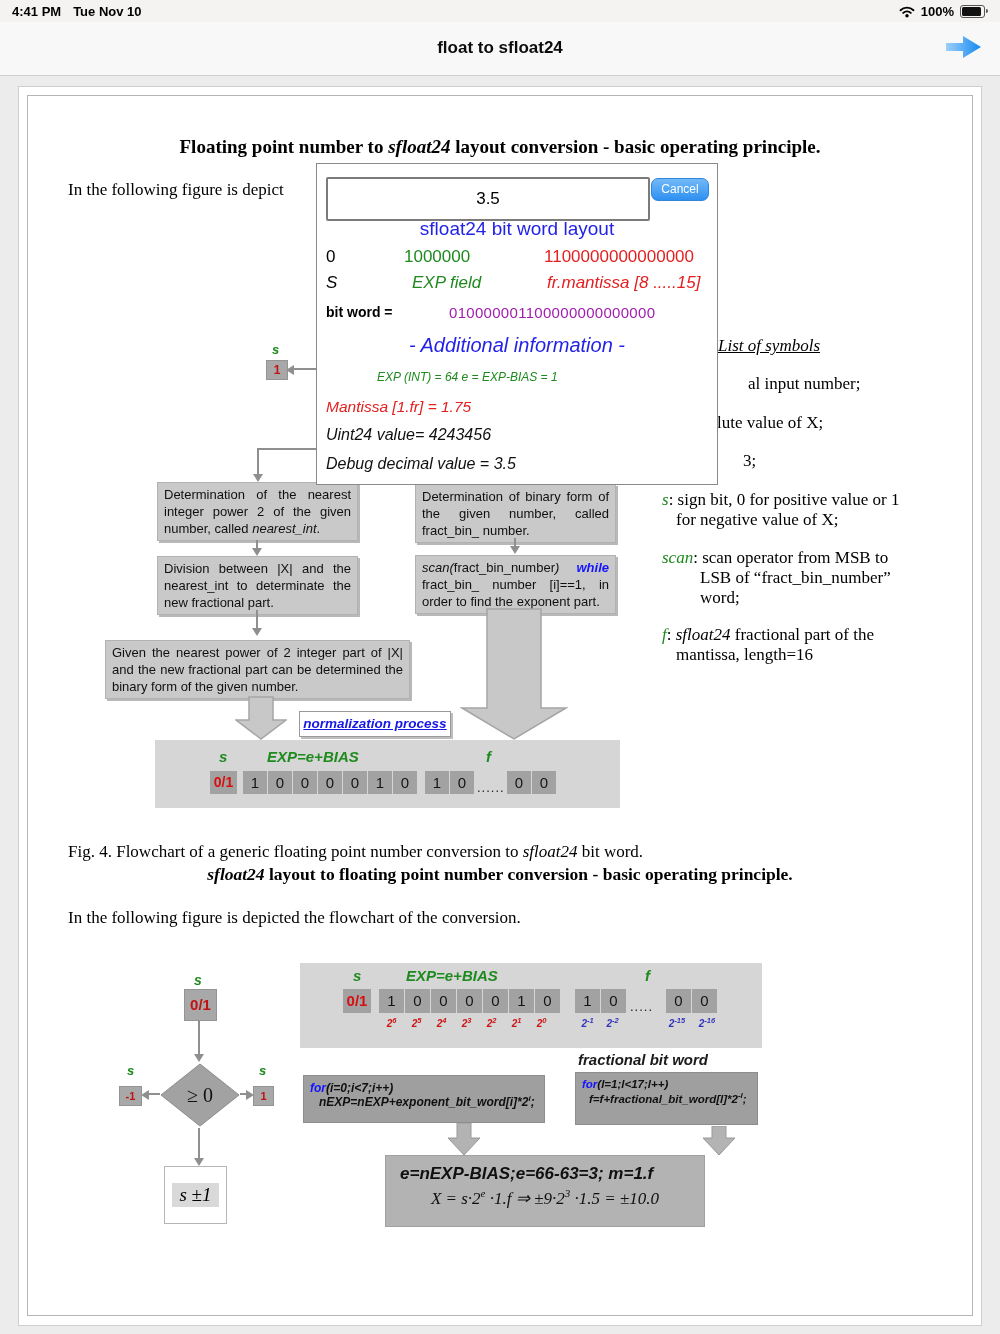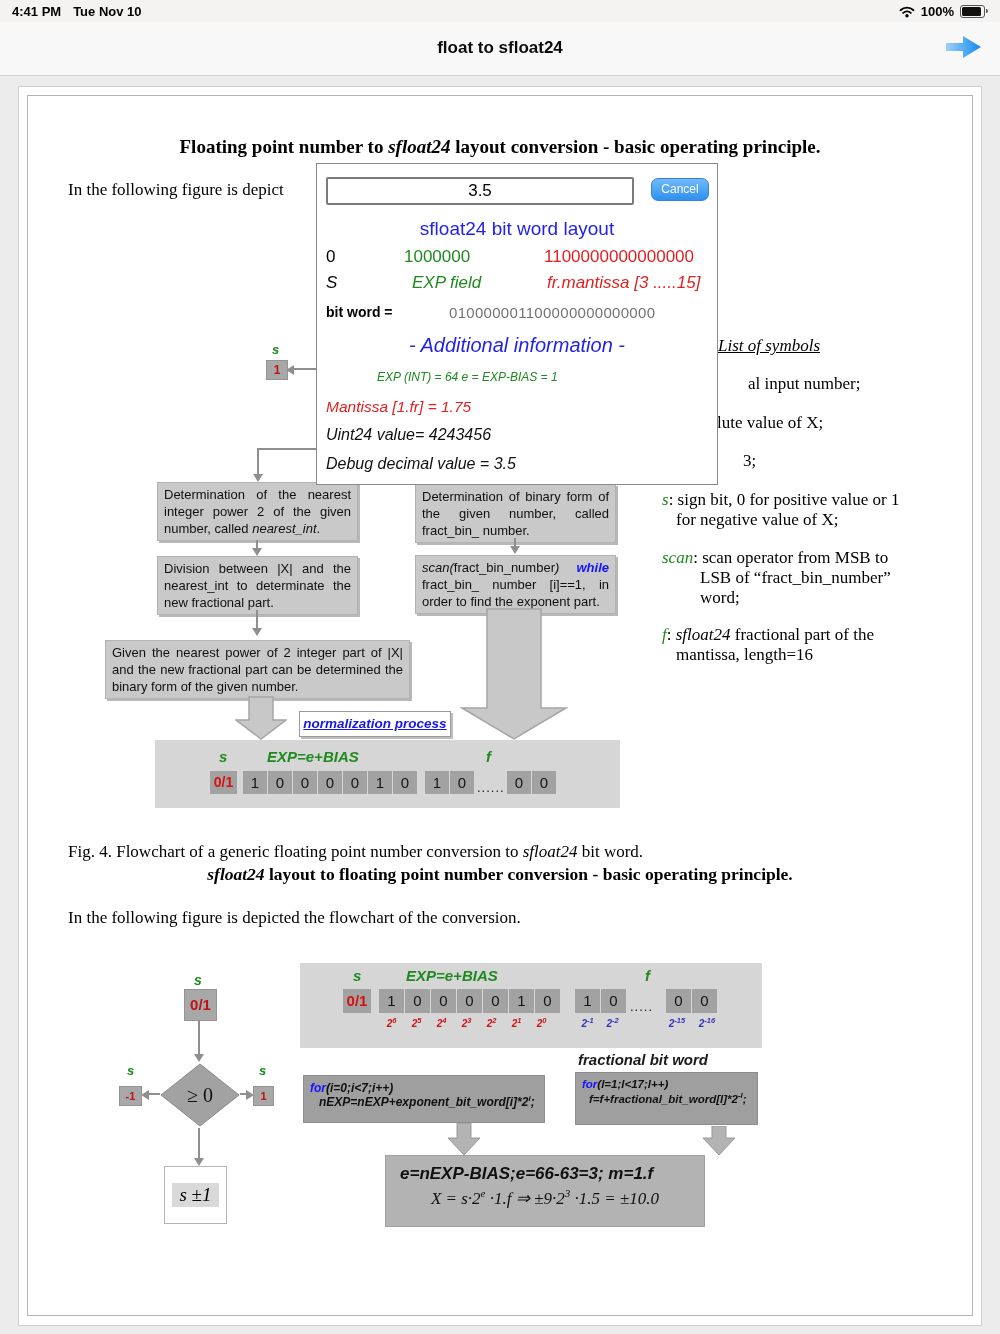--- a/index.html
+++ b/index.html
@@ -45,21 +45,21 @@
   .wordlab{position:absolute;font-size:15px;font-weight:700;font-style:italic;color:#1a1a1a;white-space:nowrap;}
   .smbox{position:absolute;background:#a8a8a8;border:1px solid #949494;color:#c01212;font-weight:700;text-align:center;}
   .codebox{position:absolute;background:#9f9f9f;border:1px solid #8d8d8d;color:#101010;font-weight:700;font-style:italic;padding:5px 6px;box-sizing:border-box;}
   .kw{color:#1414ff;}
   .resbox{position:absolute;background:#b3b3b3;border:1px solid #a0a0a0;box-sizing:border-box;}
   .normbox{position:absolute;background:#fff;border:1px solid #9a9a9a;box-shadow:2px 2px 0 rgba(125,125,125,.5);text-align:center;font-size:13.5px;font-weight:700;font-style:italic;color:#1717e8;}
   .normbox span{text-decoration:underline;}
   
   .popup{position:absolute;left:316px;top:163px;width:400px;height:320px;background:#fff;border:1px solid #8a8a8a;z-index:50;}
   .pt{position:absolute;white-space:nowrap;}
-  .pinput{position:absolute;left:9px;top:13px;width:304px;height:24px;border:2px solid #7b7b7b;border-radius:2px;text-align:center;font-size:17px;font-family:"Liberation Sans",sans-serif;background:#fff;padding:0;}
+  .pinput{position:absolute;left:9px;top:13px;width:304px;height:24px;border:2px solid #7b7b7b;border-radius:2px;text-align:center;font-size:17px;font-family:"Liberation Sans",sans-serif;background:#fff;padding:8px;}
   .cancel{position:absolute;left:334px;top:14px;width:58px;height:23px;border:1px solid #2f86d8;border-radius:7px;background:linear-gradient(#72b9f8,#2e90f1);color:#fff;font-size:12px;line-height:21px;text-align:center;padding:0;cursor:pointer;font-family:"Liberation Sans",sans-serif;}
   .blue{color:#2323e8;}
   .green{color:#1e8a1e;}
   .red{color:#e32020;}
   .gterm{color:#1e8a1e;font-style:italic;}
   sup{line-height:0;}
 </style>
 </head>
 <body>
 
@@ -264,23 +264,23 @@
 
   <div class="popup">
     <input class="pinput" value="3.5" style="">
     <button class="cancel">Cancel</button>
     <div class="pt blue" style="left:0;top:54px;width:100%;text-align:center;font-size:19px;">sfloat24 bit word layout</div>
     <div class="pt" style="left:9px;top:83px;font-size:17px;">0</div>
     <div class="pt green" style="left:87px;top:83px;font-size:17px;">1000000</div>
     <div class="pt red" style="left:227px;top:83px;font-size:17px;">1100000000000000</div>
     <div class="pt it" style="left:9px;top:109px;font-size:17px;">S</div>
     <div class="pt it green" style="left:95px;top:109px;font-size:17px;">EXP field</div>
-    <div class="pt it red" style="left:230px;top:109px;font-size:17px;">fr.mantissa [3 .....15]</div>
+    <div class="pt it red" style="left:230px;top:109px;font-size:17px;">fr.mantissa [8 .....15]</div>
     <div class="pt" style="left:9px;top:140px;font-size:14px;font-weight:700;">bit word =</div>
-    <div class="pt" style="left:132px;top:140px;font-size:15px;color:#737373;letter-spacing:.3px;">010000001100000000000000</div>
+    <div class="pt" style="left:132px;top:140px;font-size:15px;color:#a21caf;letter-spacing:.3px;">010000001100000000000000</div>
     <div class="pt it blue" style="left:0;top:170px;width:100%;text-align:center;font-size:20px;">- Additional information -</div>
     <div class="pt it green" style="left:16px;top:206px;font-size:12px;margin-left:44px;">EXP (INT) =  64   e = EXP-BIAS =  1</div>
     <div class="pt it red" style="left:9px;top:234px;font-size:15.5px;">Mantissa [1.fr] =  1.75</div>
     <div class="pt it" style="left:9px;top:262px;font-size:16px;color:#111;">Uint24 value= 4243456</div>
     <div class="pt it" style="left:9px;top:291px;font-size:16px;color:#111;">Debug decimal value =  3.5</div>
   </div>
 
 </div>
 
 </body></html>

